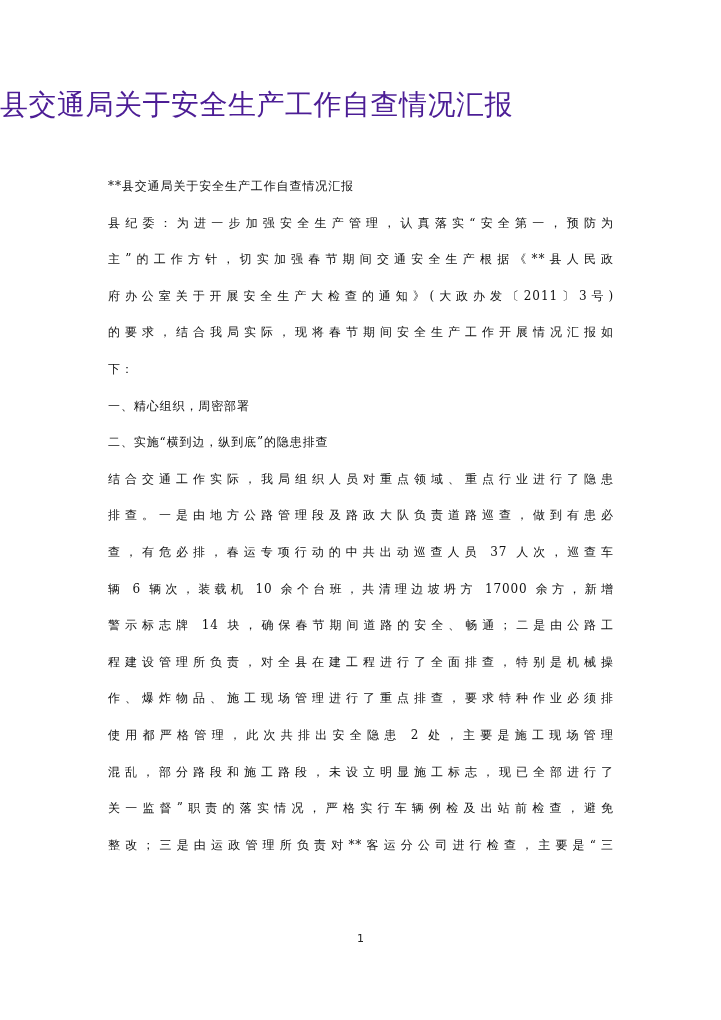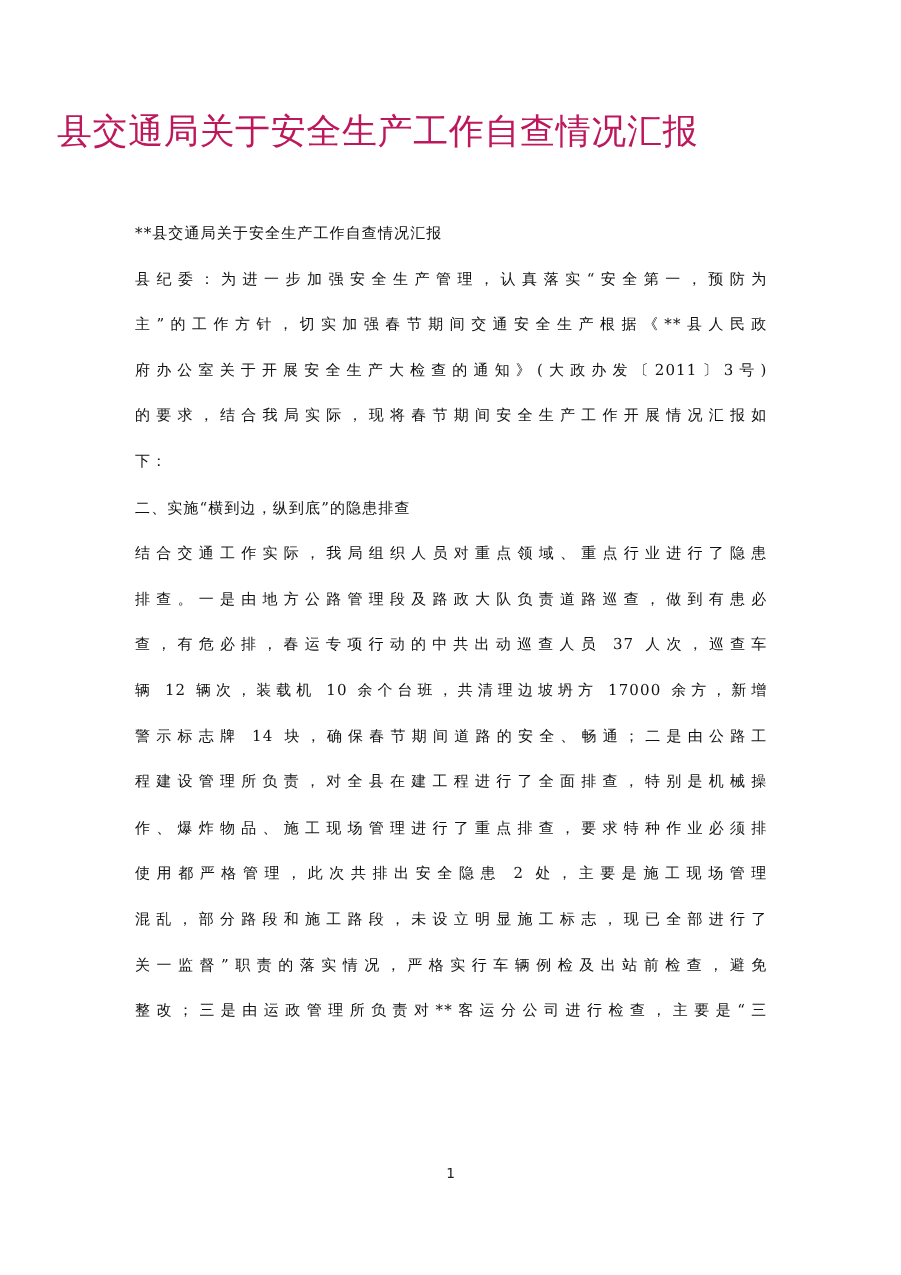--- a/index.html
+++ b/index.html
@@ -1,44 +1,45 @@
 <!DOCTYPE html>
 <html><head>
 <meta charset="utf-8">
 <style>
   html, body { margin:0; padding:0; background:#ffffff; }
   body { width:721px; height:1020px; position:relative; overflow:hidden;
          font-family:"DejaVu Serif","Liberation Serif",serif; color:#111; }
-  .title { position:absolute; left:0; width:604px; top:86px; text-align:center;
+  .title { position:absolute; left:0; width:604px; top:86px; 
            font-family:"DejaVu Sans","Liberation Sans",sans-serif;
-           font-size:28px; letter-spacing:0.5px; color:#be185d; }
+           font-size:28px; letter-spacing:0.5px; color:#4c1d95; }
   .body { position:absolute; left:108px; top:168px; width:506px; }
   .line { font-size:12px; height:36.6px; line-height:36.6px; white-space:nowrap;
           letter-spacing:0.9px; text-align:justify; text-align-last:justify; }
   .line.short { text-align-last:left; }
   .pageno { position:absolute; top:932px; left:0; width:721px; text-align:center;
             font-size:11px; color:#222; font-family:"DejaVu Sans","Liberation Sans",sans-serif; }
 </style>
 </head>
 <body>
 
 <div class="title">县交通局关于安全生产工作自查情况汇报</div>
 
 <div class="body">
   <div class="line short">**县交通局关于安全生产工作自查情况汇报</div>
   <div class="line">县纪委：为进一步加强安全生产管理，认真落实“安全第一，预防为</div>
   <div class="line">主”的工作方针，切实加强春节期间交通安全生产根据《**县人民政</div>
   <div class="line">府办公室关于开展安全生产大检查的通知》(大政办发〔2011〕3号)</div>
   <div class="line">的要求，结合我局实际，现将春节期间安全生产工作开展情况汇报如</div>
   <div class="line short">下：</div>
+  <div class="line short">一、精心组织，周密部署</div>
   <div class="line short">二、实施“横到边，纵到底”的隐患排查</div>
   <div class="line">结合交通工作实际，我局组织人员对重点领域、重点行业进行了隐患</div>
   <div class="line">排查。一是由地方公路管理段及路政大队负责道路巡查，做到有患必</div>
   <div class="line">查，有危必排，春运专项行动的中共出动巡查人员 37 人次，巡查车</div>
-  <div class="line">辆 12 辆次，装载机 10 余个台班，共清理边坡坍方 17000 余方，新增</div>
+  <div class="line">辆 6 辆次，装载机 10 余个台班，共清理边坡坍方 17000 余方，新增</div>
   <div class="line">警示标志牌 14 块，确保春节期间道路的安全、畅通；二是由公路工</div>
   <div class="line">程建设管理所负责，对全县在建工程进行了全面排查，特别是机械操</div>
   <div class="line">作、爆炸物品、施工现场管理进行了重点排查，要求特种作业必须排</div>
   <div class="line">使用都严格管理，此次共排出安全隐患 2 处，主要是施工现场管理</div>
   <div class="line">混乱，部分路段和施工路段，未设立明显施工标志，现已全部进行了</div>
   <div class="line">关一监督”职责的落实情况，严格实行车辆例检及出站前检查，避免</div>
   <div class="line">整改；三是由运政管理所负责对**客运分公司进行检查，主要是“三</div>
 </div>
 
 <div class="pageno">1</div>

